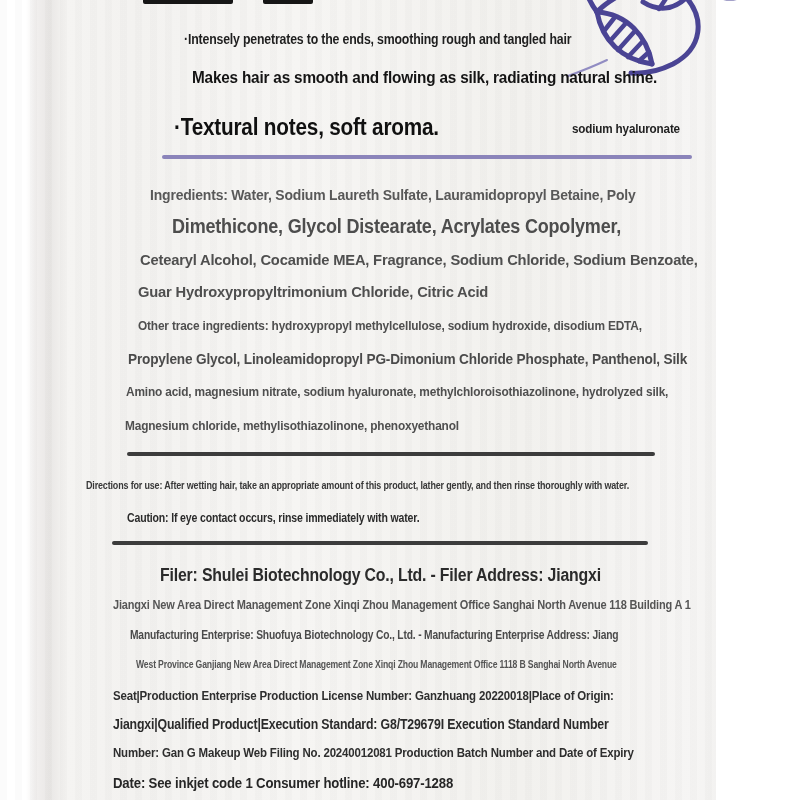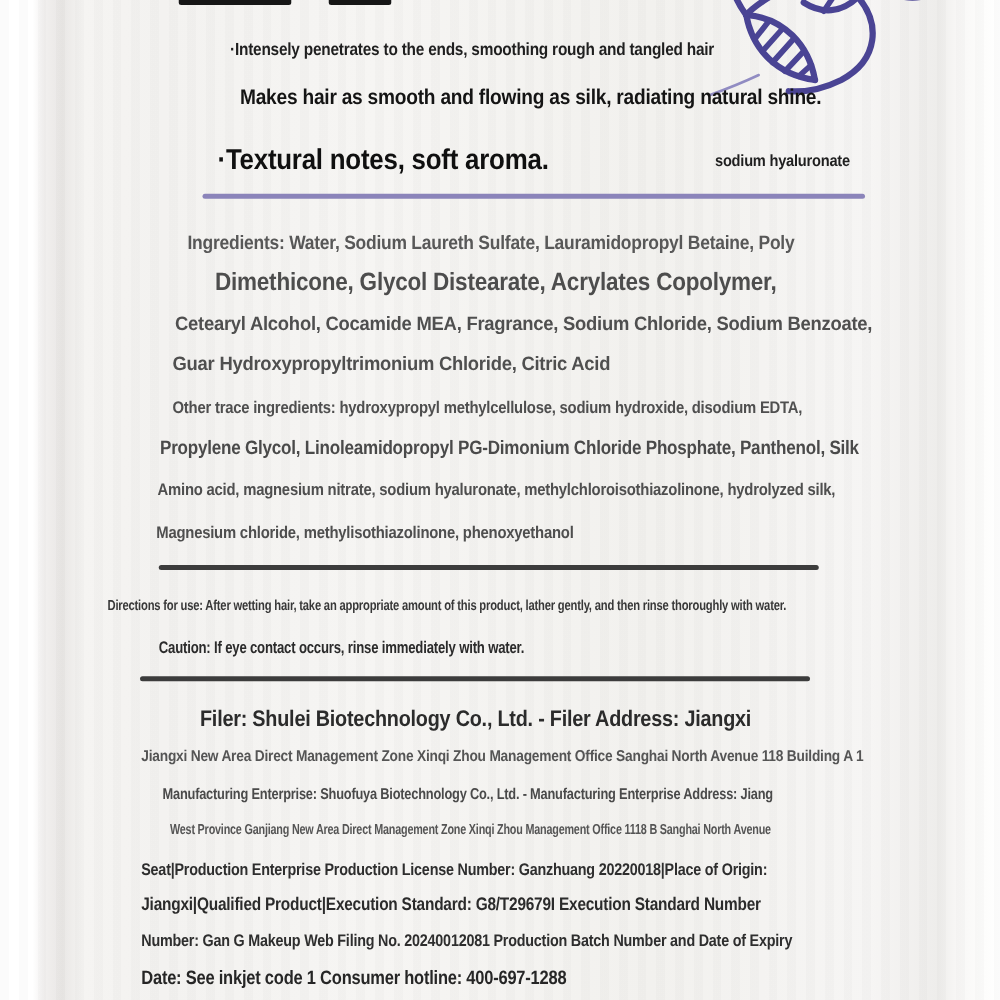--- a/index.html
+++ b/index.html
@@ -1,19 +1,19 @@
 <!DOCTYPE html>
 <html><head>
 <meta charset="utf-8">
 <style>
   html,body{margin:0;padding:0;}
   body{width:800px;height:800px;overflow:hidden;background:#ffffff;
        font-family:"Liberation Sans", sans-serif;}
   .label-root{
-    position:relative;width:800px;height:800px;
+    position:relative;width:716px;height:800px;
     background:linear-gradient(90deg,
       #ffffff 0px,#ffffff 26px,#f1efee 36px,#e9e7e5 50px,#f5f4f2 66px,
       #f3f2f0 130px,#f6f5f3 300px,#f2f1ee 520px,#f6f5f4 696px,
       #eeedeb 750px,#f8f7f6 766px,#fdfdfc 788px,#ffffff 800px);
   }
   .label-root::before{
     content:"";position:absolute;inset:0;pointer-events:none;
     background:repeating-linear-gradient(90deg,
       rgba(0,0,0,0.014) 0 7px, rgba(255,255,255,0.025) 7px 15px);
   }

